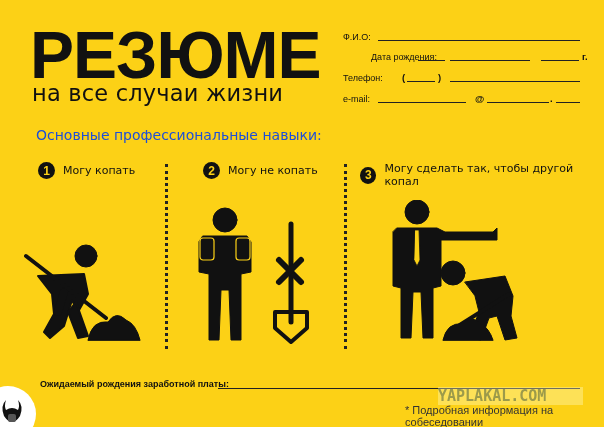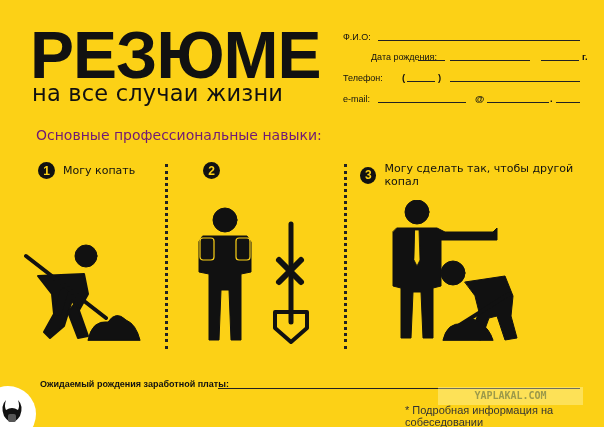--- a/index.html
+++ b/index.html
@@ -1,28 +1,28 @@
 <!DOCTYPE html>
 <html><head>
 <meta charset="utf-8">
 <style>
   html, body { margin: 0; padding: 0; }
   body { width: 604px; height: 427px; overflow: hidden; background: #fcd116; font-family: "DejaVu Sans", sans-serif; color: #111; position: relative; }
   .abs { position: absolute; }
   .title { left: 30px; top: 22px; font-family: "Liberation Sans", sans-serif; font-weight: bold; font-size: 66px; letter-spacing: -1px; line-height: 66px; color: #111; }
   .subtitle { left: 32px; top: 80px; font-family: "DejaVu Sans", sans-serif; font-size: 22.5px; line-height: 26px; color: #111; letter-spacing: 0.2px; text-align: center; }
-  .skills-title { left: 36px; top: 126px; font-family: "DejaVu Sans", sans-serif; font-size: 14px; line-height: 18px; color: #701a75; }
+  .skills-title { left: 36px; top: 126px; font-family: "DejaVu Sans", sans-serif; font-size: 14px; line-height: 18px; color: #1d4ed8; }
   .form-row { position: absolute; left: 343px; font-family: "Liberation Sans", sans-serif; font-weight: normal; font-size: 9px; color: #111; height: 12px; line-height: 12px; }
   .line { position: absolute; border-bottom: 1.4px solid #222; height: 0; }
   .fmark { position: absolute; font-family: "Liberation Sans", sans-serif; font-weight: bold; font-size: 9.5px; color: #111; }
   .skill { position: absolute; top: 162px; display: flex; align-items: center; gap: 8px; font-family: "DejaVu Sans", sans-serif; font-size: 11px; color: #111; }
   .num { width: 17px; height: 17px; border-radius: 50%; background: #111; color: #fcd116; font-family: "Liberation Sans", sans-serif; font-weight: bold; font-size: 12px; display: flex; align-items: center; justify-content: center; }
   .divider { position: absolute; top: 164px; width: 0; height: 185px; border-left: 3px dotted #222; }
   .salary { position: absolute; left: 40px; top: 379px; font-family: "Liberation Sans", sans-serif; font-weight: bold; font-size: 9px; color: #111; }
-  .watermark { position: absolute; left: 438px; top: 387px; width: 145px; height: 18px; background: rgba(255,255,210,0.35); font-family: "DejaVu Sans Mono", monospace; font-weight: bold; font-size: 10px; color: #9c9a4a; text-align: center; line-height: 18px; letter-spacing: 0px; }
+  .watermark { position: absolute; left: 438px; top: 387px; width: 145px; height: 18px; background: rgba(255,255,210,0.35); font-family: "DejaVu Sans Mono", monospace; font-weight: bold; font-size: 15px; color: #9c9a4a; text-align: left; line-height: 18px; letter-spacing: 0px; }
   .footnote { position: absolute; left: 405px; top: 404px; font-family: "Liberation Sans", sans-serif; font-size: 11px; color: #333; }
   .logo { position: absolute; left: -20px; top: 386px; width: 56px; height: 56px; border-radius: 50%; background: #fff; }
   svg { display: block; }
 </style>
 </head>
 <body>
 
 <div class="abs title">РЕЗЮМЕ</div>
 <div class="abs subtitle">на все случаи жизни</div>
 
@@ -51,20 +51,21 @@
 </div>
 
 <div class="abs skills-title">Основные профессиональные навыки:</div>
 
 <div class="skill" style="left:38px;">
   <span class="num">1</span>
   <span>Могу копать</span>
 </div>
 <div class="skill" style="left:203px;">
   <span class="num">2</span>
+  <span>Могу не копать</span>
 </div>
 <div class="skill" style="left:360px;">
   <span class="num">3</span>
   <span>Могу сделать так, чтобы другой копал</span>
 </div>
 
 <div class="divider" style="left:165px;"></div>
 <div class="divider" style="left:344px;"></div>
 
 <div class="abs" style="left:18px; top:200px;">

